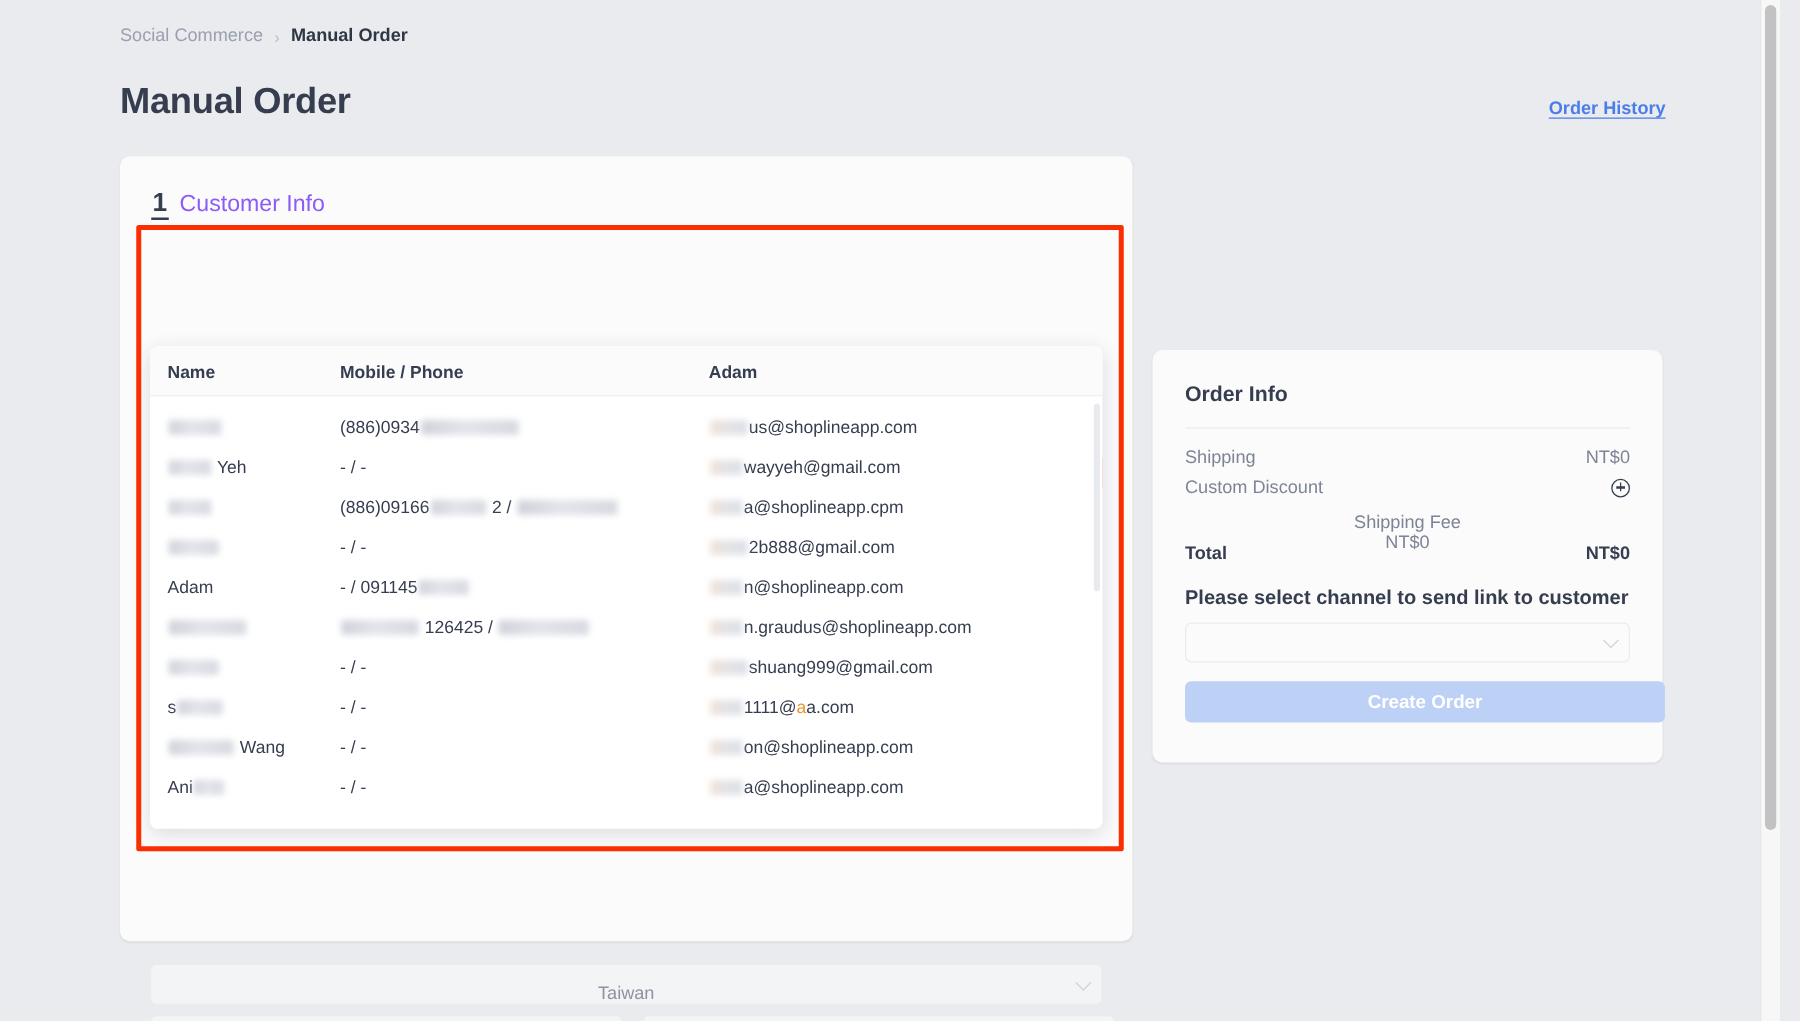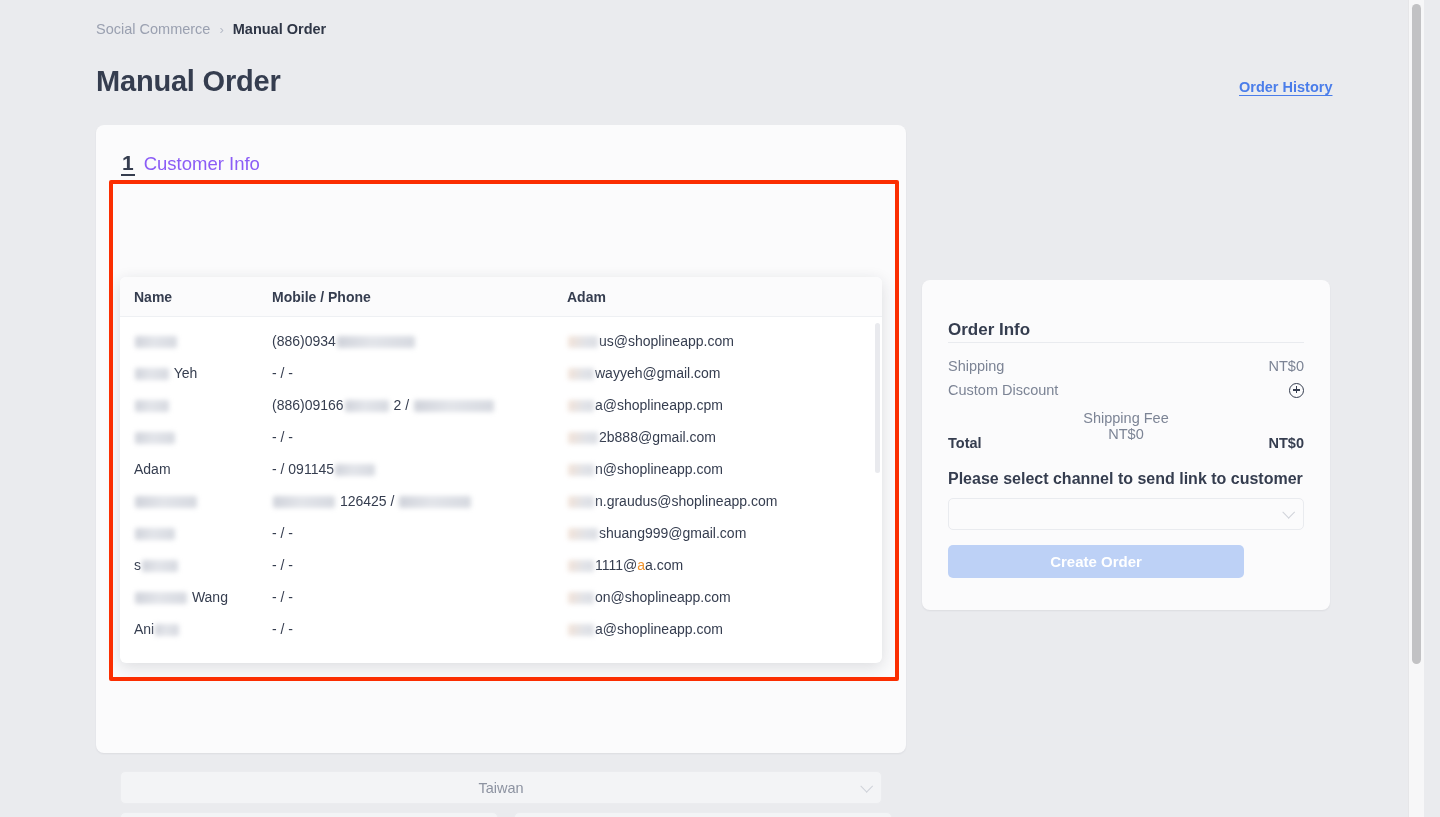--- a/index.html
+++ b/index.html
@@ -99,20 +99,21 @@
     background: #e8675a; margin-right: 12px;
     display: flex; align-items: center; justify-content: center;
     color: #fff; font-size: 11px; font-weight: bold; line-height: 1;
   }
 
   
   #field-country {
     left: 24px; top: 646px; width: 762px; height: 33px;
     background: #f3f4f6; border-color: #ebecef;
     justify-content: center;
+    align-items: flex-end;
   }
   #field-country .ph { color: #8d93a1; padding-left: 0; }
   .caret-chevron {
     position: absolute; right: 13px; top: 50%; transform: translateY(-50%);
     width: 9px; height: 9px; border-right: 1.6px solid #cfd2d9;
     border-bottom: 1.6px solid #cfd2d9; rotate: 45deg; margin-top: -3px;
   }
   #field-delivery { left: 24px;  top: 687px; width: 378px; height: 34px; }
   #field-payment  { left: 418px; top: 687px; width: 378px; height: 34px; }
 
@@ -170,21 +171,21 @@
   .label-title { font-size: 15.5px; color: #8f96a6; }
   .select-label-link { font-size: 14.5px; color: #a9bdea; cursor: pointer; }
   .label-input {
     position: absolute; left: 26px; top: 68px; width: 356px; height: 32px;
     border: 1px solid #eceef1; border-radius: 5px; background: #fbfbfc;
     display: flex; align-items: center;
   }
   .label-input .ph { font-size: 14px; color: #c9ccd4; padding-left: 13px; }
 
   .order-title {
-    position: absolute; left: 26px; top: 40px;
+    position: absolute; left: 26px; top: 26px;
     font-size: 17px; font-weight: bold; color: #353d4f;
   }
   .hr { position: absolute; left: 26px; right: 26px; height: 1px; background: #e9ebef; }
   #hr-top { top: 62px; }
   #hr-bot { top: 455px; }
   .sum-row {
     position: absolute; left: 26px; right: 26px; height: 20px;
     display: flex; justify-content: space-between; align-items: center;
     font-size: 14.5px; color: #7c8495;
   }
@@ -207,21 +208,21 @@
 
   .channel-title {
     position: absolute; left: 26px; top: 190px;
     font-size: 16px; font-weight: bold; color: #353d4f;
   }
   .channel-select {
     position: absolute; left: 26px; top: 218px; width: 356px; height: 32px;
     border: 1px solid #e9ebef; border-radius: 5px; background: #fbfbfc;
   }
   .create-btn {
-    position: absolute; left: 26px; top: 265px; width: 296px; height: 33px;
+    position: absolute; left: 26px; top: 265px; width: 384px; height: 33px;
     background: #bdd1f6; border: none; border-radius: 5px;
     color: #ffffff; font-size: 15px; font-weight: bold;
     font-family: "Liberation Sans", sans-serif; cursor: pointer;
   }
 
   
   #annotation-box {
     position: absolute; left: 109px; top: 180px;
     width: 790px; height: 501px;
     border: 4px solid #fb2e01; border-radius: 2px;

